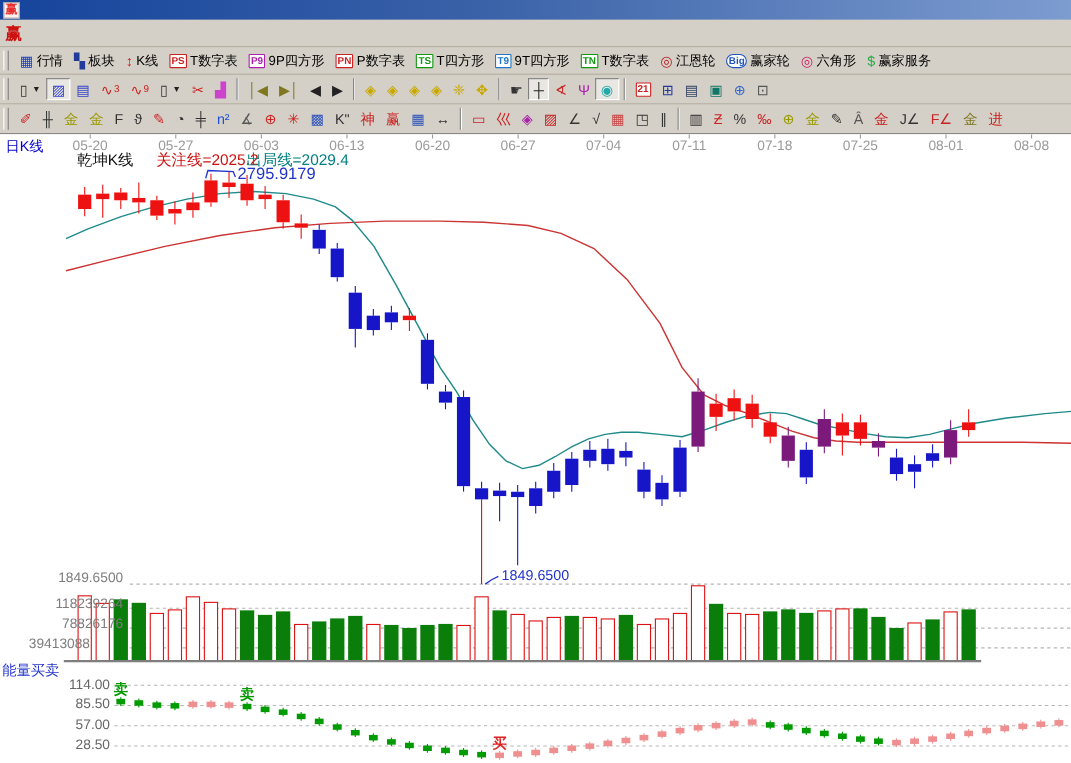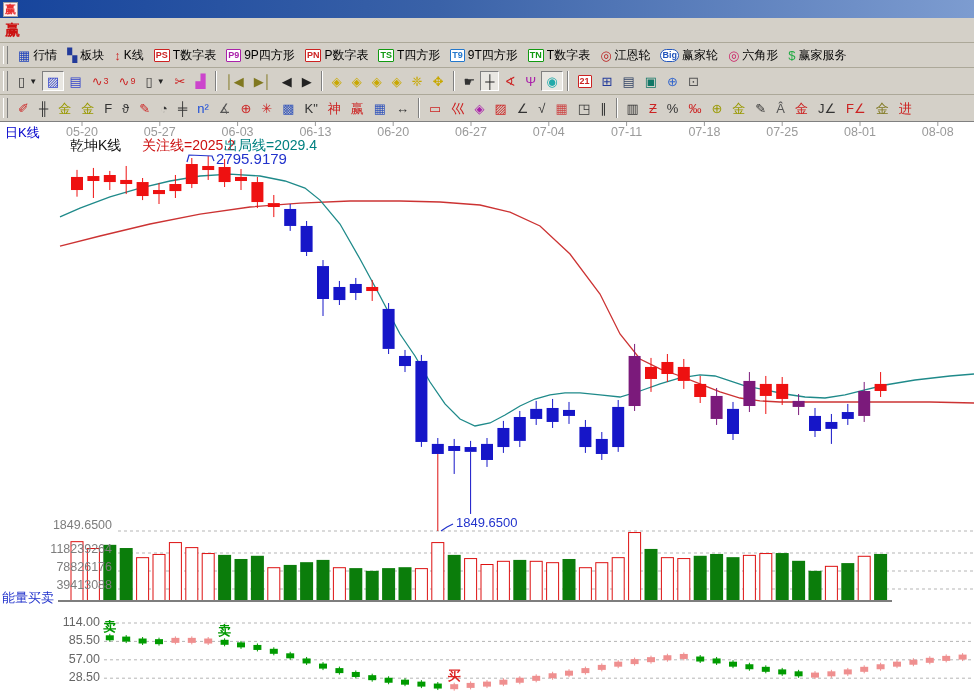--- a/index.html
+++ b/index.html
@@ -701,22 +701,22 @@
   <div class="ov" style="left:5px;top:4px;color:#0000cc;font-size:13px;">日K线</div>
   <div class="ov" style="left:70px;top:16px;color:#111;font-size:14px;">乾坤K线</div>
   <div class="ov" style="left:142px;top:16px;color:#cc1111;font-size:14px;">关注线=2025.2</div>
   <div class="ov" style="left:224px;top:16px;color:#008080;font-size:14px;">出局线=2029.4</div>
   <div class="ov" style="left:216px;top:29px;color:#2233cc;font-size:15px;">2795.9179</div>
   <div class="ov" style="left:456px;top:394px;color:#2233cc;font-size:13px;">1849.6500</div>
   <div class="ov axis-gray right-align" style="left:28px;top:397px;width:84px;">1849.6500</div>
   <div id="vol-labels">
       <div class="ov axis-gray right-align" style="left: 28px; width: 84px; top: 421px;">118239264</div>
       <div class="ov axis-gray right-align" style="left: 28px; width: 84px; top: 439px;">78826176</div>
-      <div class="ov axis-gray right-align" style="left: 28px; width: 84px; top: 457px;">39413088</div>
+      <div class="ov axis-gray right-align" style="left: 12px; width: 84px; top: 457px; text-align: center;">39413088</div>
     </div>
-  <div class="ov" style="left:2px;top:469px;color:#2233cc;font-size:13px;">能量买卖</div>
+  <div class="ov" style="left:2px;top:481px;color:#2233cc;font-size:13px;">能量买卖</div>
   <div id="ind-labels">
       <div class="ov axis-gray right-align" style="left: 38px; width: 62px; top: 494px; color: rgb(102, 102, 102);">114.00</div>
       <div class="ov axis-gray right-align" style="left: 38px; width: 62px; top: 512.4px; color: rgb(102, 102, 102);">85.50</div>
       <div class="ov axis-gray right-align" style="left: 38px; width: 62px; top: 530.8px; color: rgb(102, 102, 102);">57.00</div>
       <div class="ov axis-gray right-align" style="left: 38px; width: 62px; top: 549.2px; color: rgb(102, 102, 102);">28.50</div>
     </div>
 </div>
 
 </body></html>

